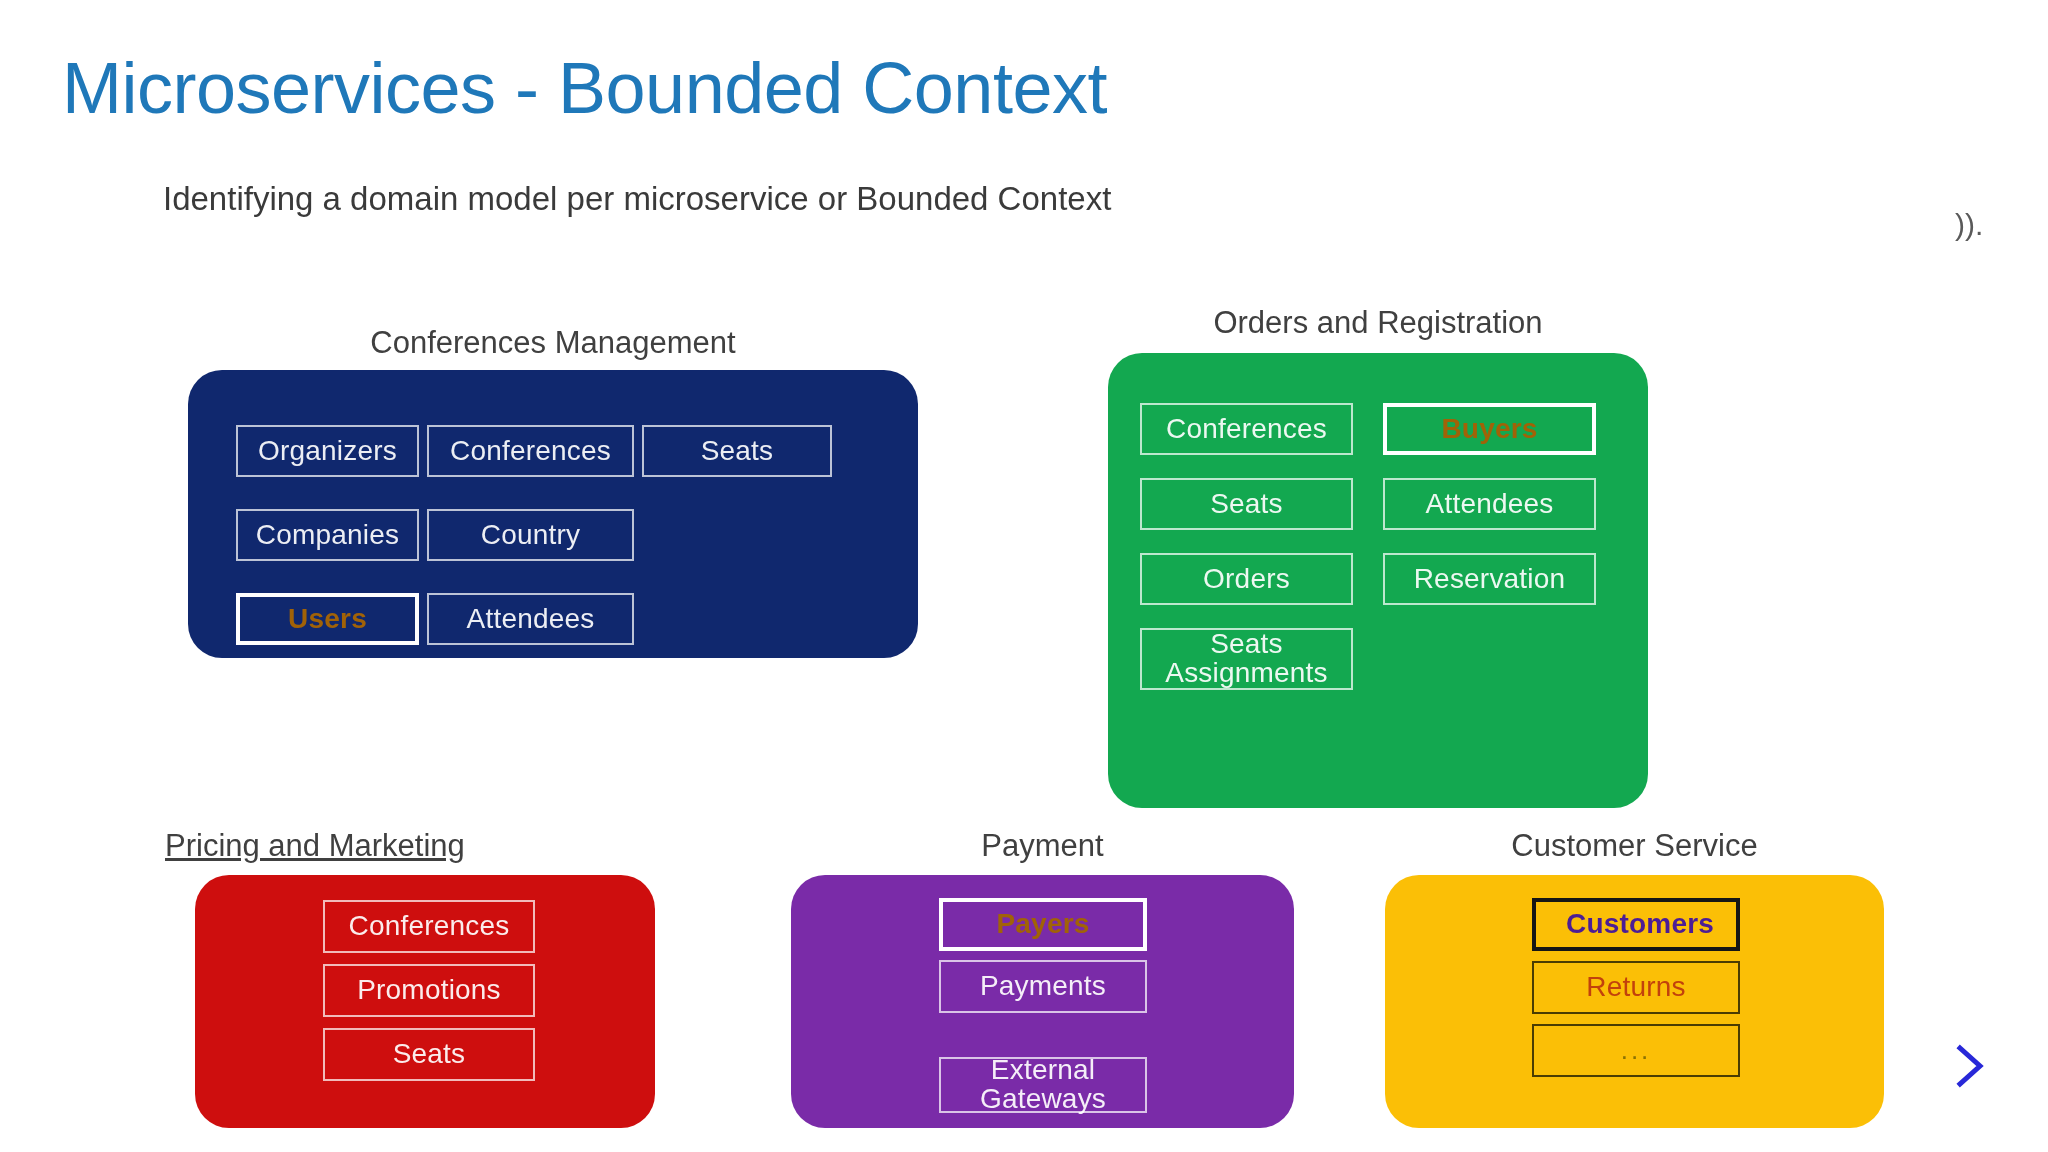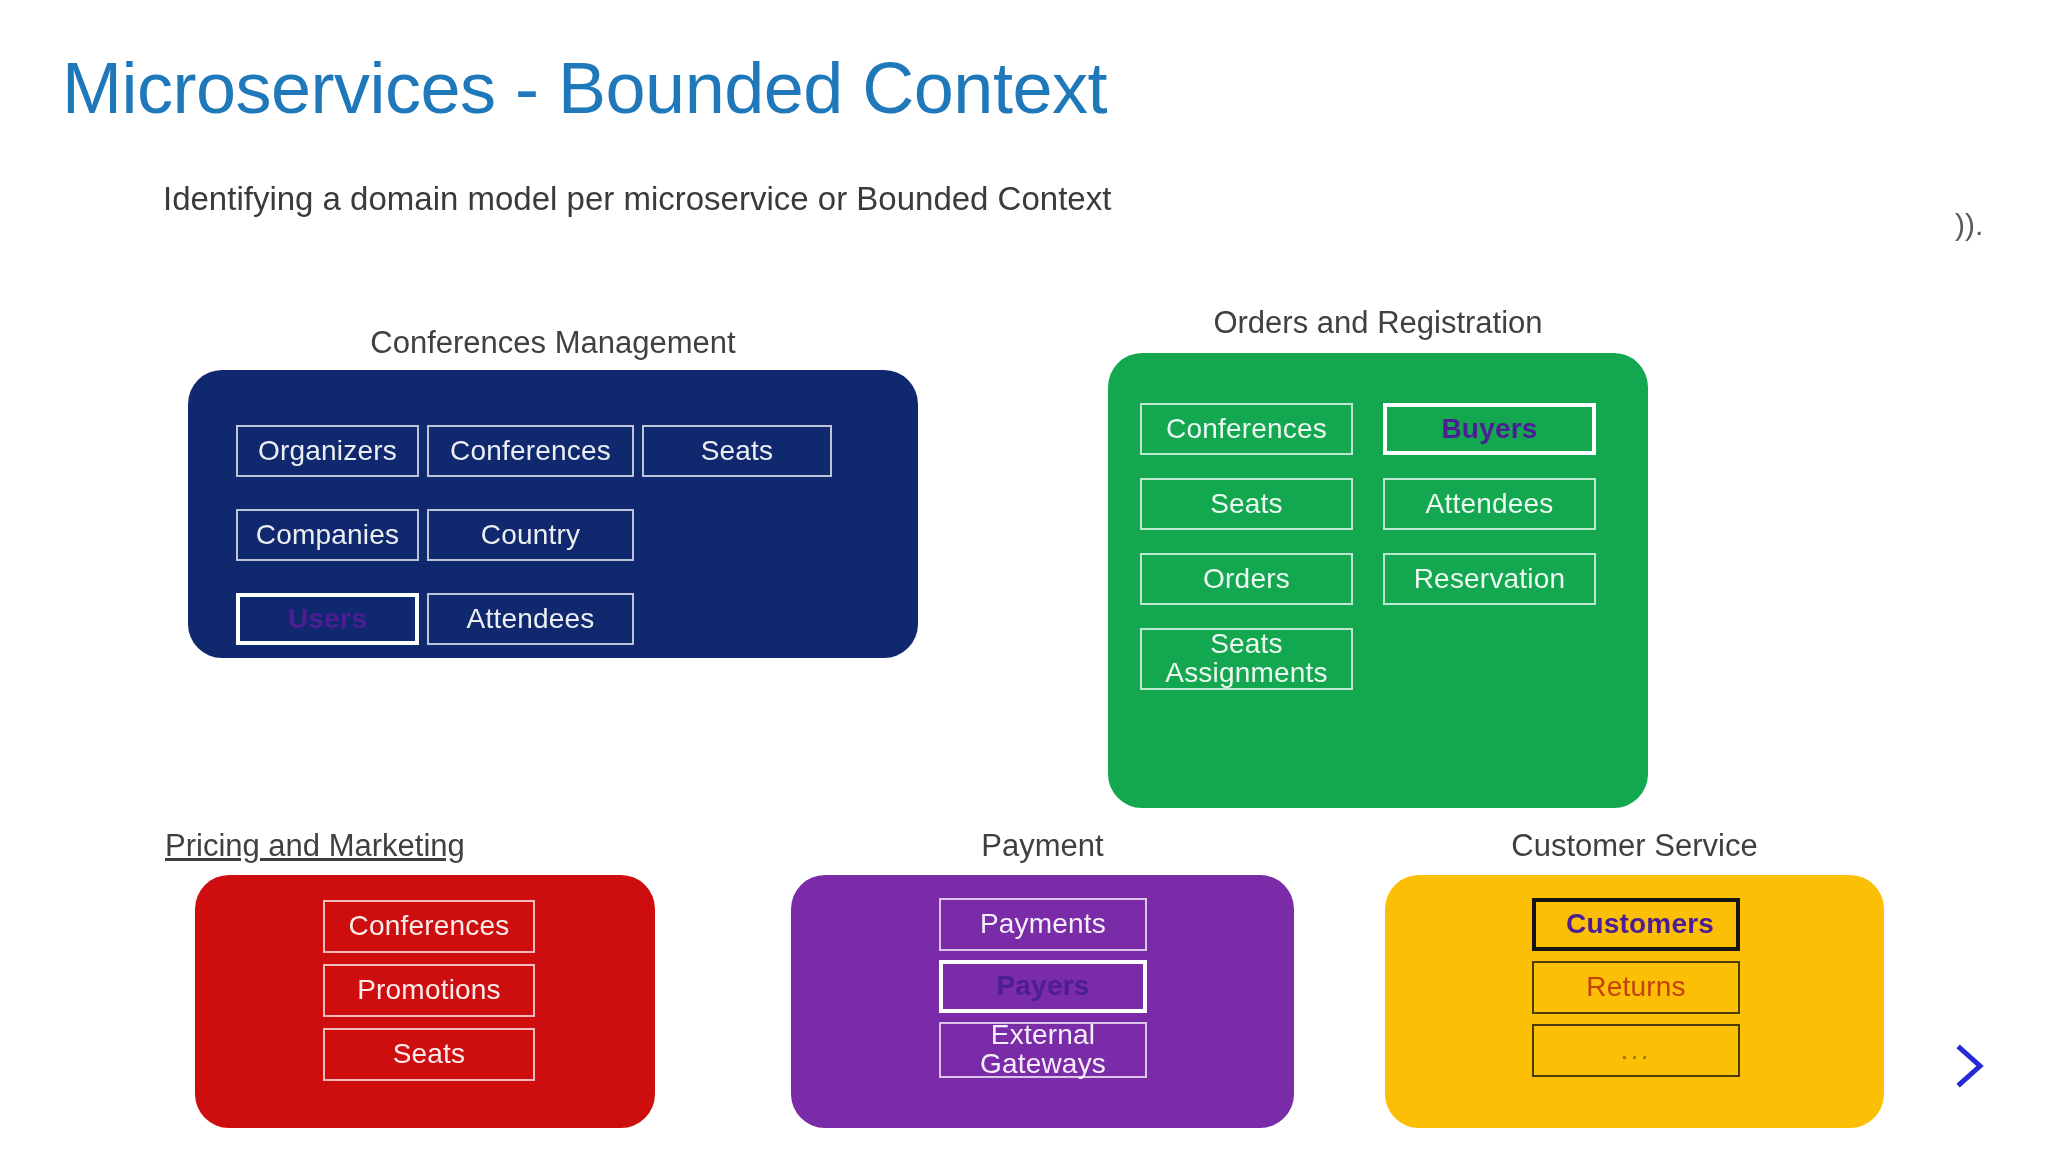--- a/index.html
+++ b/index.html
@@ -80,21 +80,21 @@
     text-align: center;
     font-size: 28px;
     font-weight: 400;
     line-height: 1.02;
     border: 2px solid rgba(255,255,255,0.72);
     color: rgba(255,255,255,0.92);
     letter-spacing: 0.2px;
   }
   .card.highlight {
     border: 4px solid #ffffff;
-    color: #4c1d95;
+    color: #a16207;
     font-weight: 700;
   }
 
   
   #group-conferences-management { left: 188px; top: 325px; width: 730px; }
   #box-conferences-management {
     left: 0; top: 45px; width: 730px; height: 288px;
     background: #10286E;
   }
   #cards-conferences-management {
@@ -138,21 +138,21 @@
   #group-payment { left: 791px; top: 828px; width: 503px; }
   #box-payment {
     left: 0; top: 47px; width: 503px; height: 253px;
     background: #7A2BA8;
   }
   #cards-payment {
     left: 148px; top: 70px; width: 208px;
     display: flex; flex-direction: column; row-gap: 9px;
   }
   #cards-payment .card { height: 53px; }
-  #cards-payment .card.two-line { height: 56px; }
+  #cards-payment .card.two-line { height: 56px; margin-top: 35px; }
 
   
   #group-customer-service { left: 1385px; top: 828px; width: 499px; }
   #box-customer-service {
     left: 0; top: 47px; width: 499px; height: 253px;
     background: #FBBF06;
   }
   #cards-customer-service {
     left: 147px; top: 70px; width: 208px;
     display: flex; flex-direction: column; row-gap: 10px;
@@ -248,22 +248,22 @@
     <div class="card">Conferences</div>
     <div class="card">Promotions</div>
     <div class="card">Seats</div>
   </div>
 </div>
 
 <div class="ctx-group" id="group-payment">
   <div class="ctx-label">Payment</div>
   <div class="ctx-box" id="box-payment"></div>
   <div class="cards" id="cards-payment">
+    <div class="card highlight">Payers</div>
     <div class="card">Payments</div>
-    <div class="card highlight">Payers</div>
     <div class="card two-line" style="white-space:pre-line;">External
 Gateways</div>
   </div>
 </div>
 
 <div class="ctx-group" id="group-customer-service">
   <div class="ctx-label">Customer Service</div>
   <div class="ctx-box" id="box-customer-service"></div>
   <div class="cards" id="cards-customer-service">
     <div class="card highlight">Customers</div>

